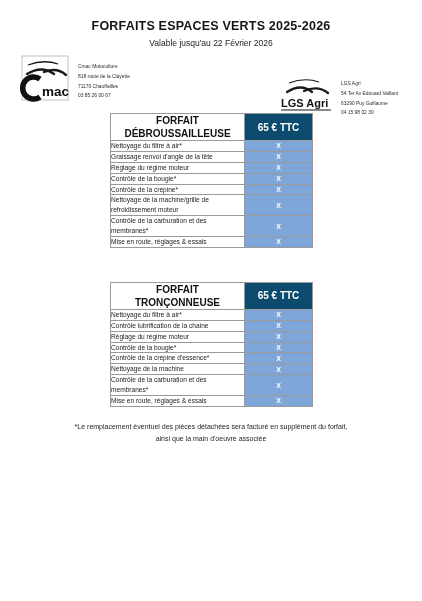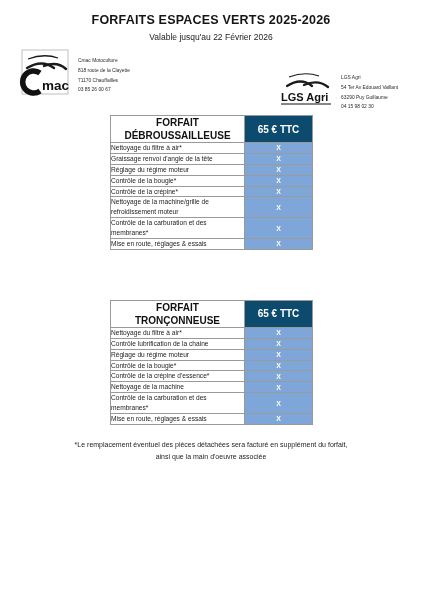--- a/index.html
+++ b/index.html
@@ -17,21 +17,21 @@
     height: 601px;
     background: #ffffff;
   }
 
   
   .title {
     text-align: center;
     font-size: 12.5px;
     font-weight: bold;
     letter-spacing: 0.2px;
-    padding-top: 13px;
+    padding-top: 19px;
     color: #151515;
   }
   .subtitle {
     text-align: center;
     font-size: 8.5px;
     font-weight: normal;
     margin-top: 5px;
     color: #1c1c1c;
   }
 
@@ -67,21 +67,21 @@
     color: #2a2a2a;
     padding-top: 5px;
     margin-left: 6px;
     white-space: nowrap;
   }
   .addr .nm { display: block; }
 
   
   .table-wrap {
     width: 202px;
-    margin: 12px auto;
+    margin: 4px auto;
   }
   .tbl {
     width: 202px;
     border-collapse: collapse;
     table-layout: fixed;
   }
   .tbl td, .tbl th {
     border: 1px solid #9a9a9a;
     padding: 0;
     vertical-align: middle;

